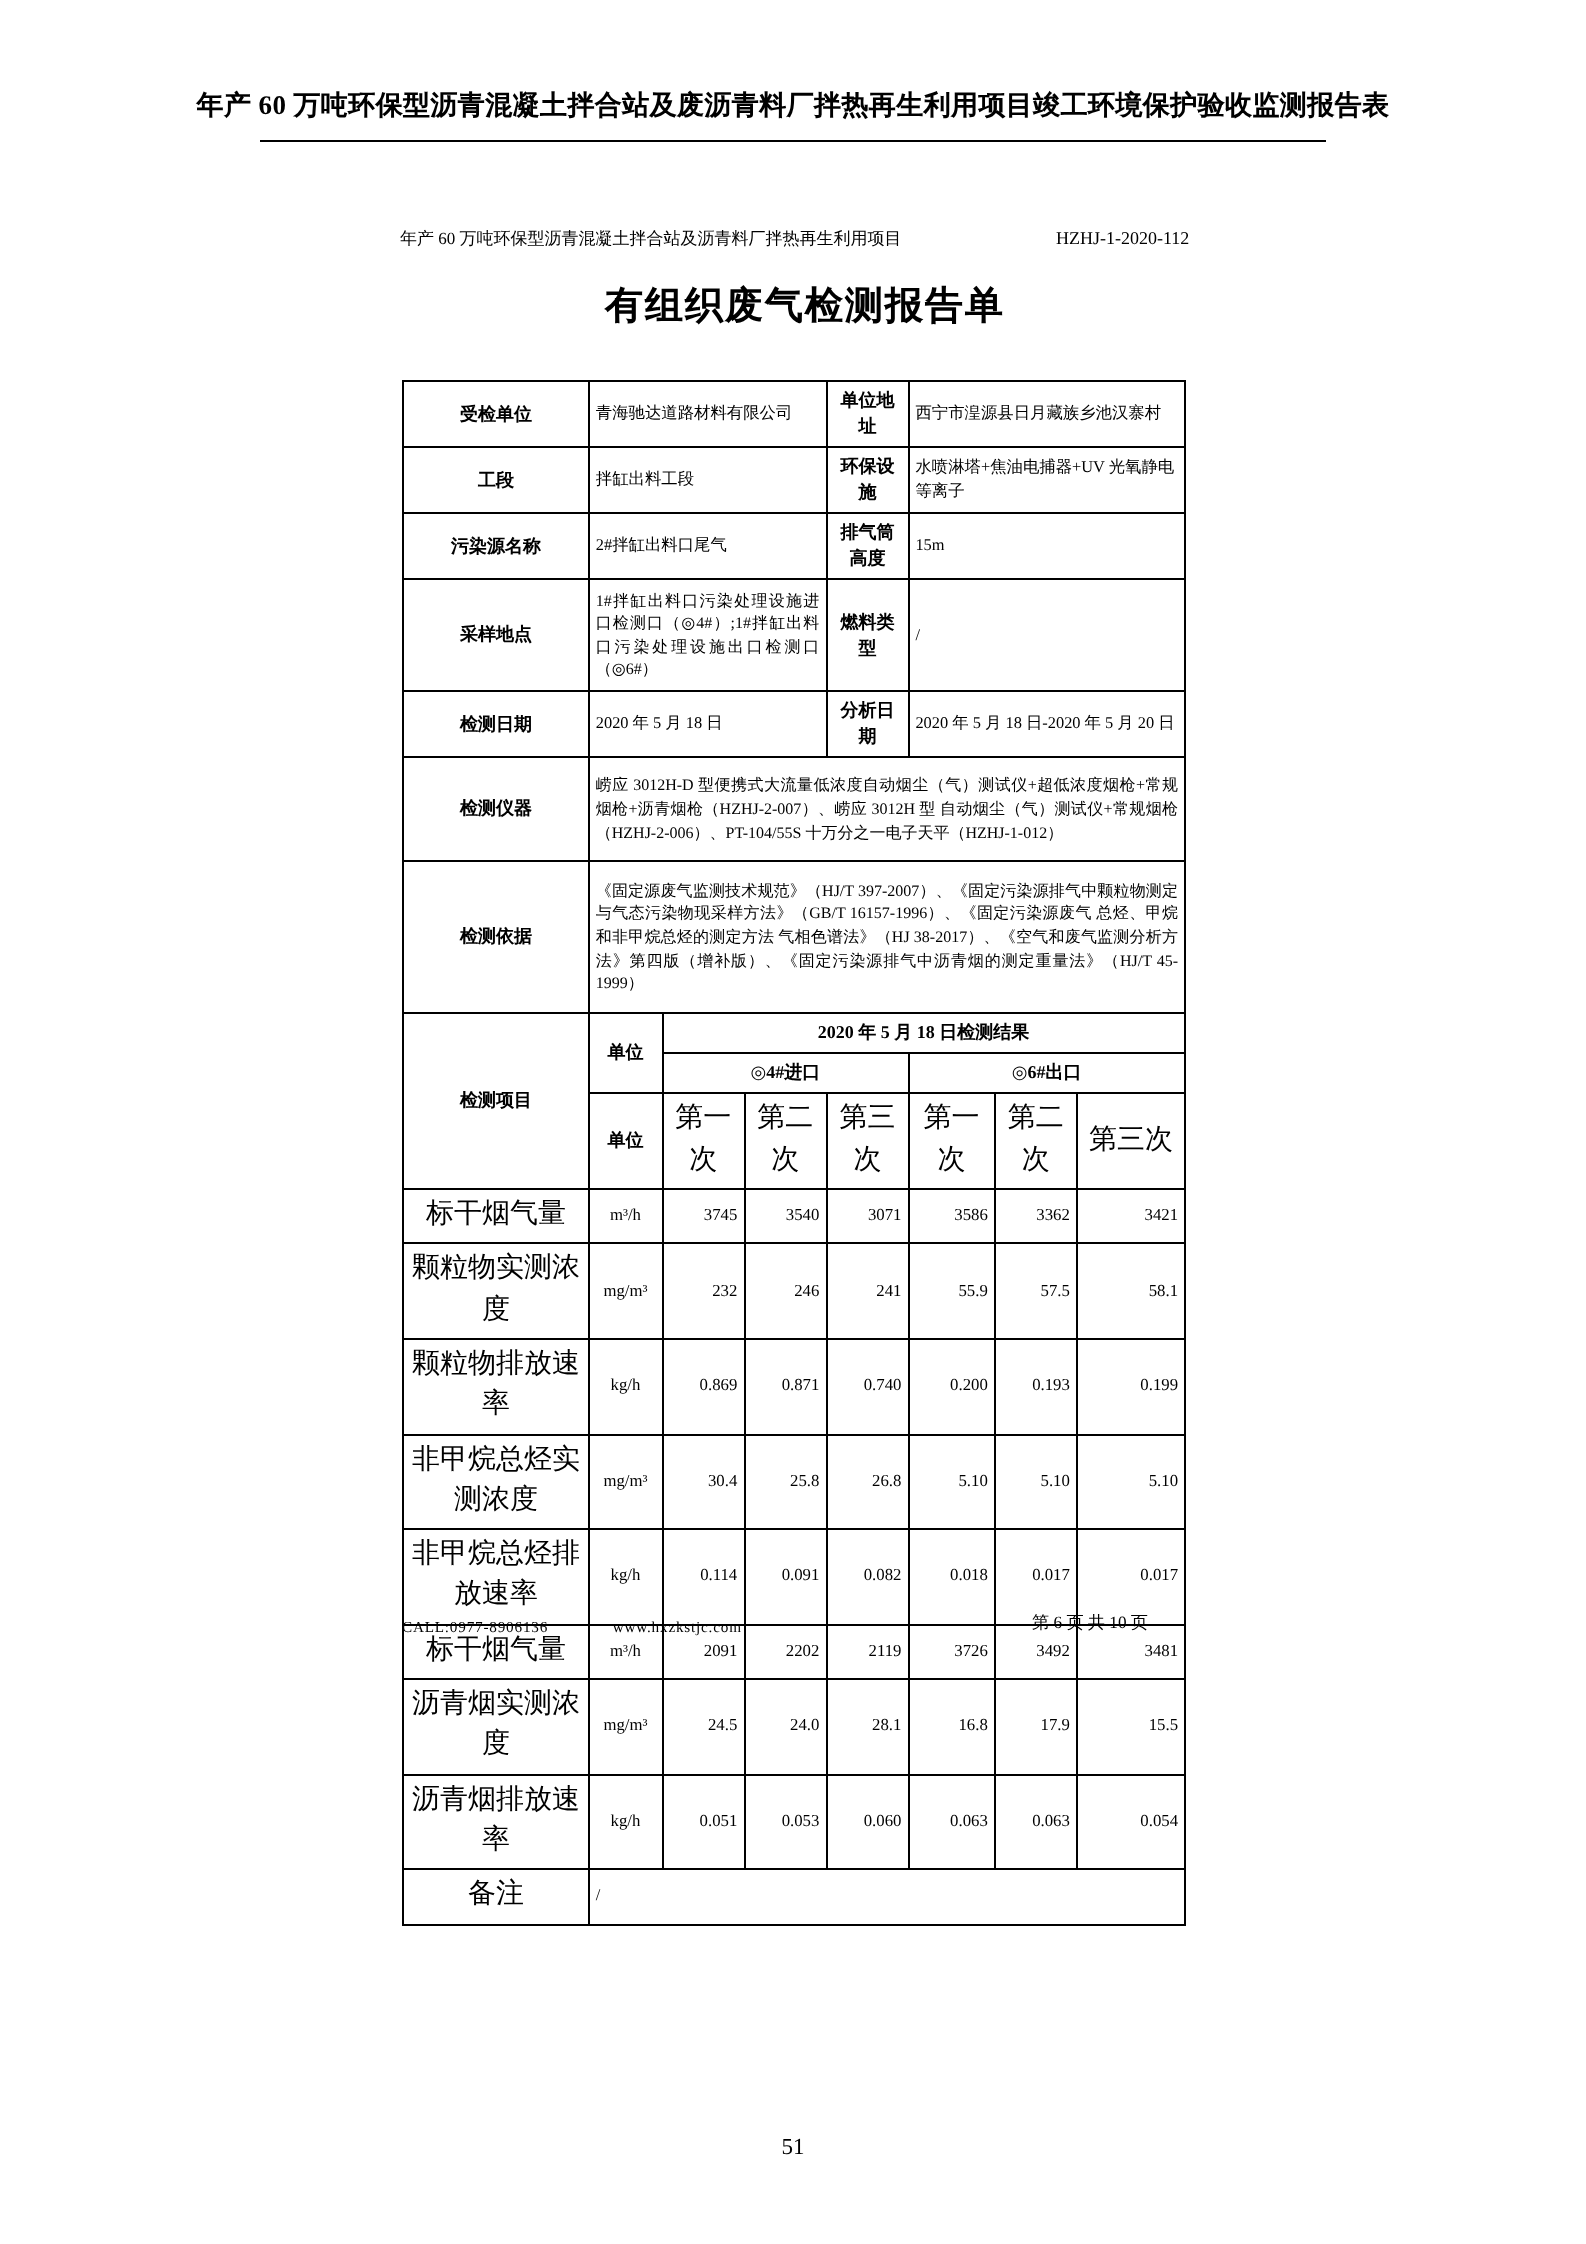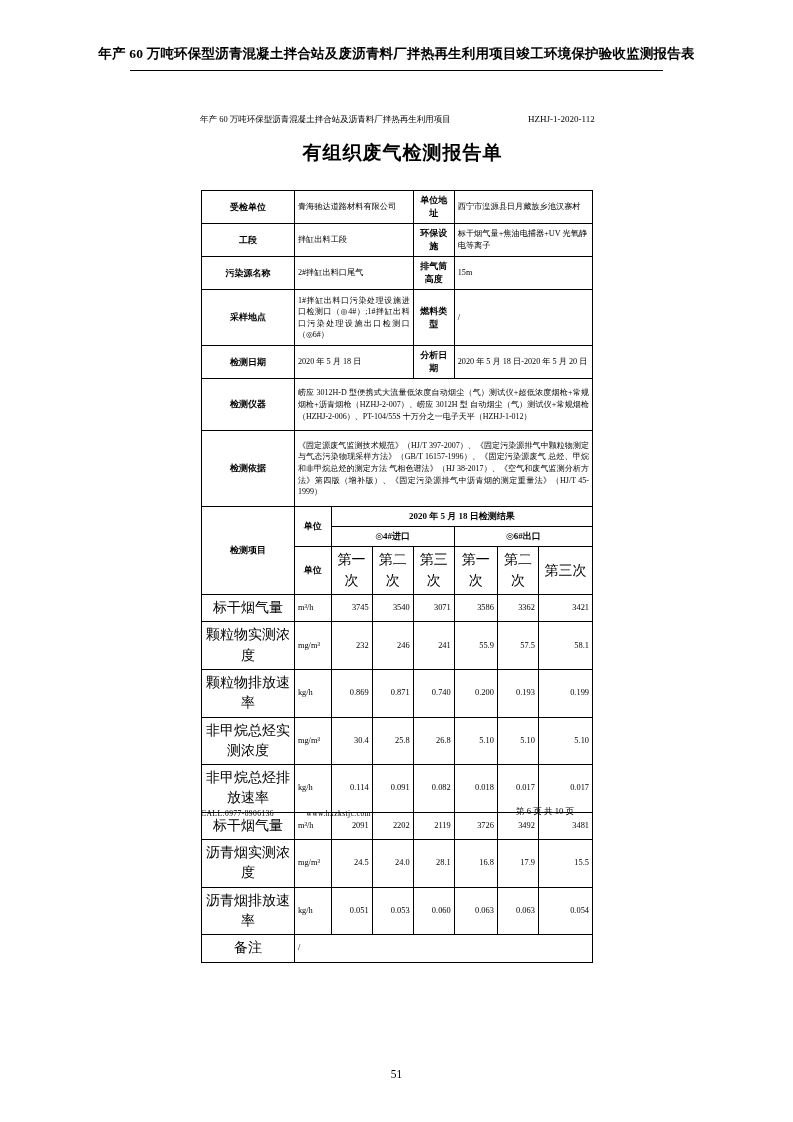--- a/index.html
+++ b/index.html
@@ -98,21 +98,21 @@
   }
   .ctr { }
   .lft { text-align: left; }
   .just {
     text-align: justify;
     text-justify: inter-ideograph;
     font-size: 8px;
     line-height: 1.55;
   }
   .num { text-align: right; font-family: "Liberation Serif", serif; font-size: 8.4px; }
-  .unit { text-align: left; font-size: 8.4px; }
+  .unit { text-align: center; font-size: 8.4px; }
   .itm { text-align: center; font-size: 14px; }
 
   
   .footer {
     position: absolute;
     top: 806px;
     left: 201px;
     width: 400px;
     font-size: 8.6px;
     font-family: "Liberation Serif", serif;
@@ -172,21 +172,21 @@
         <td class="lbl">受检单位</td>
         <td class="ctr" colspan="3">青海驰达道路材料有限公司</td>
         <td class="lbl">单位地址</td>
         <td class="lft" colspan="3">西宁市湟源县日月藏族乡池汉寨村</td>
       </tr>
 
       <tr>
         <td class="lbl">工段</td>
         <td class="ctr" colspan="3">拌缸出料工段</td>
         <td class="lbl">环保设施</td>
-        <td class="ctr" colspan="3">标干烟气量+焦油电捕器+UV 光氧静电等离子</td>
+        <td class="ctr" colspan="3">水喷淋塔+焦油电捕器+UV 光氧静电等离子</td>
       </tr>
 
       <tr>
         <td class="lbl">污染源名称</td>
         <td class="ctr" colspan="3">2#拌缸出料口尾气</td>
         <td class="lbl">排气筒高度</td>
         <td class="ctr" colspan="3">15m</td>
       </tr>
 
       <tr style="height:56px">

